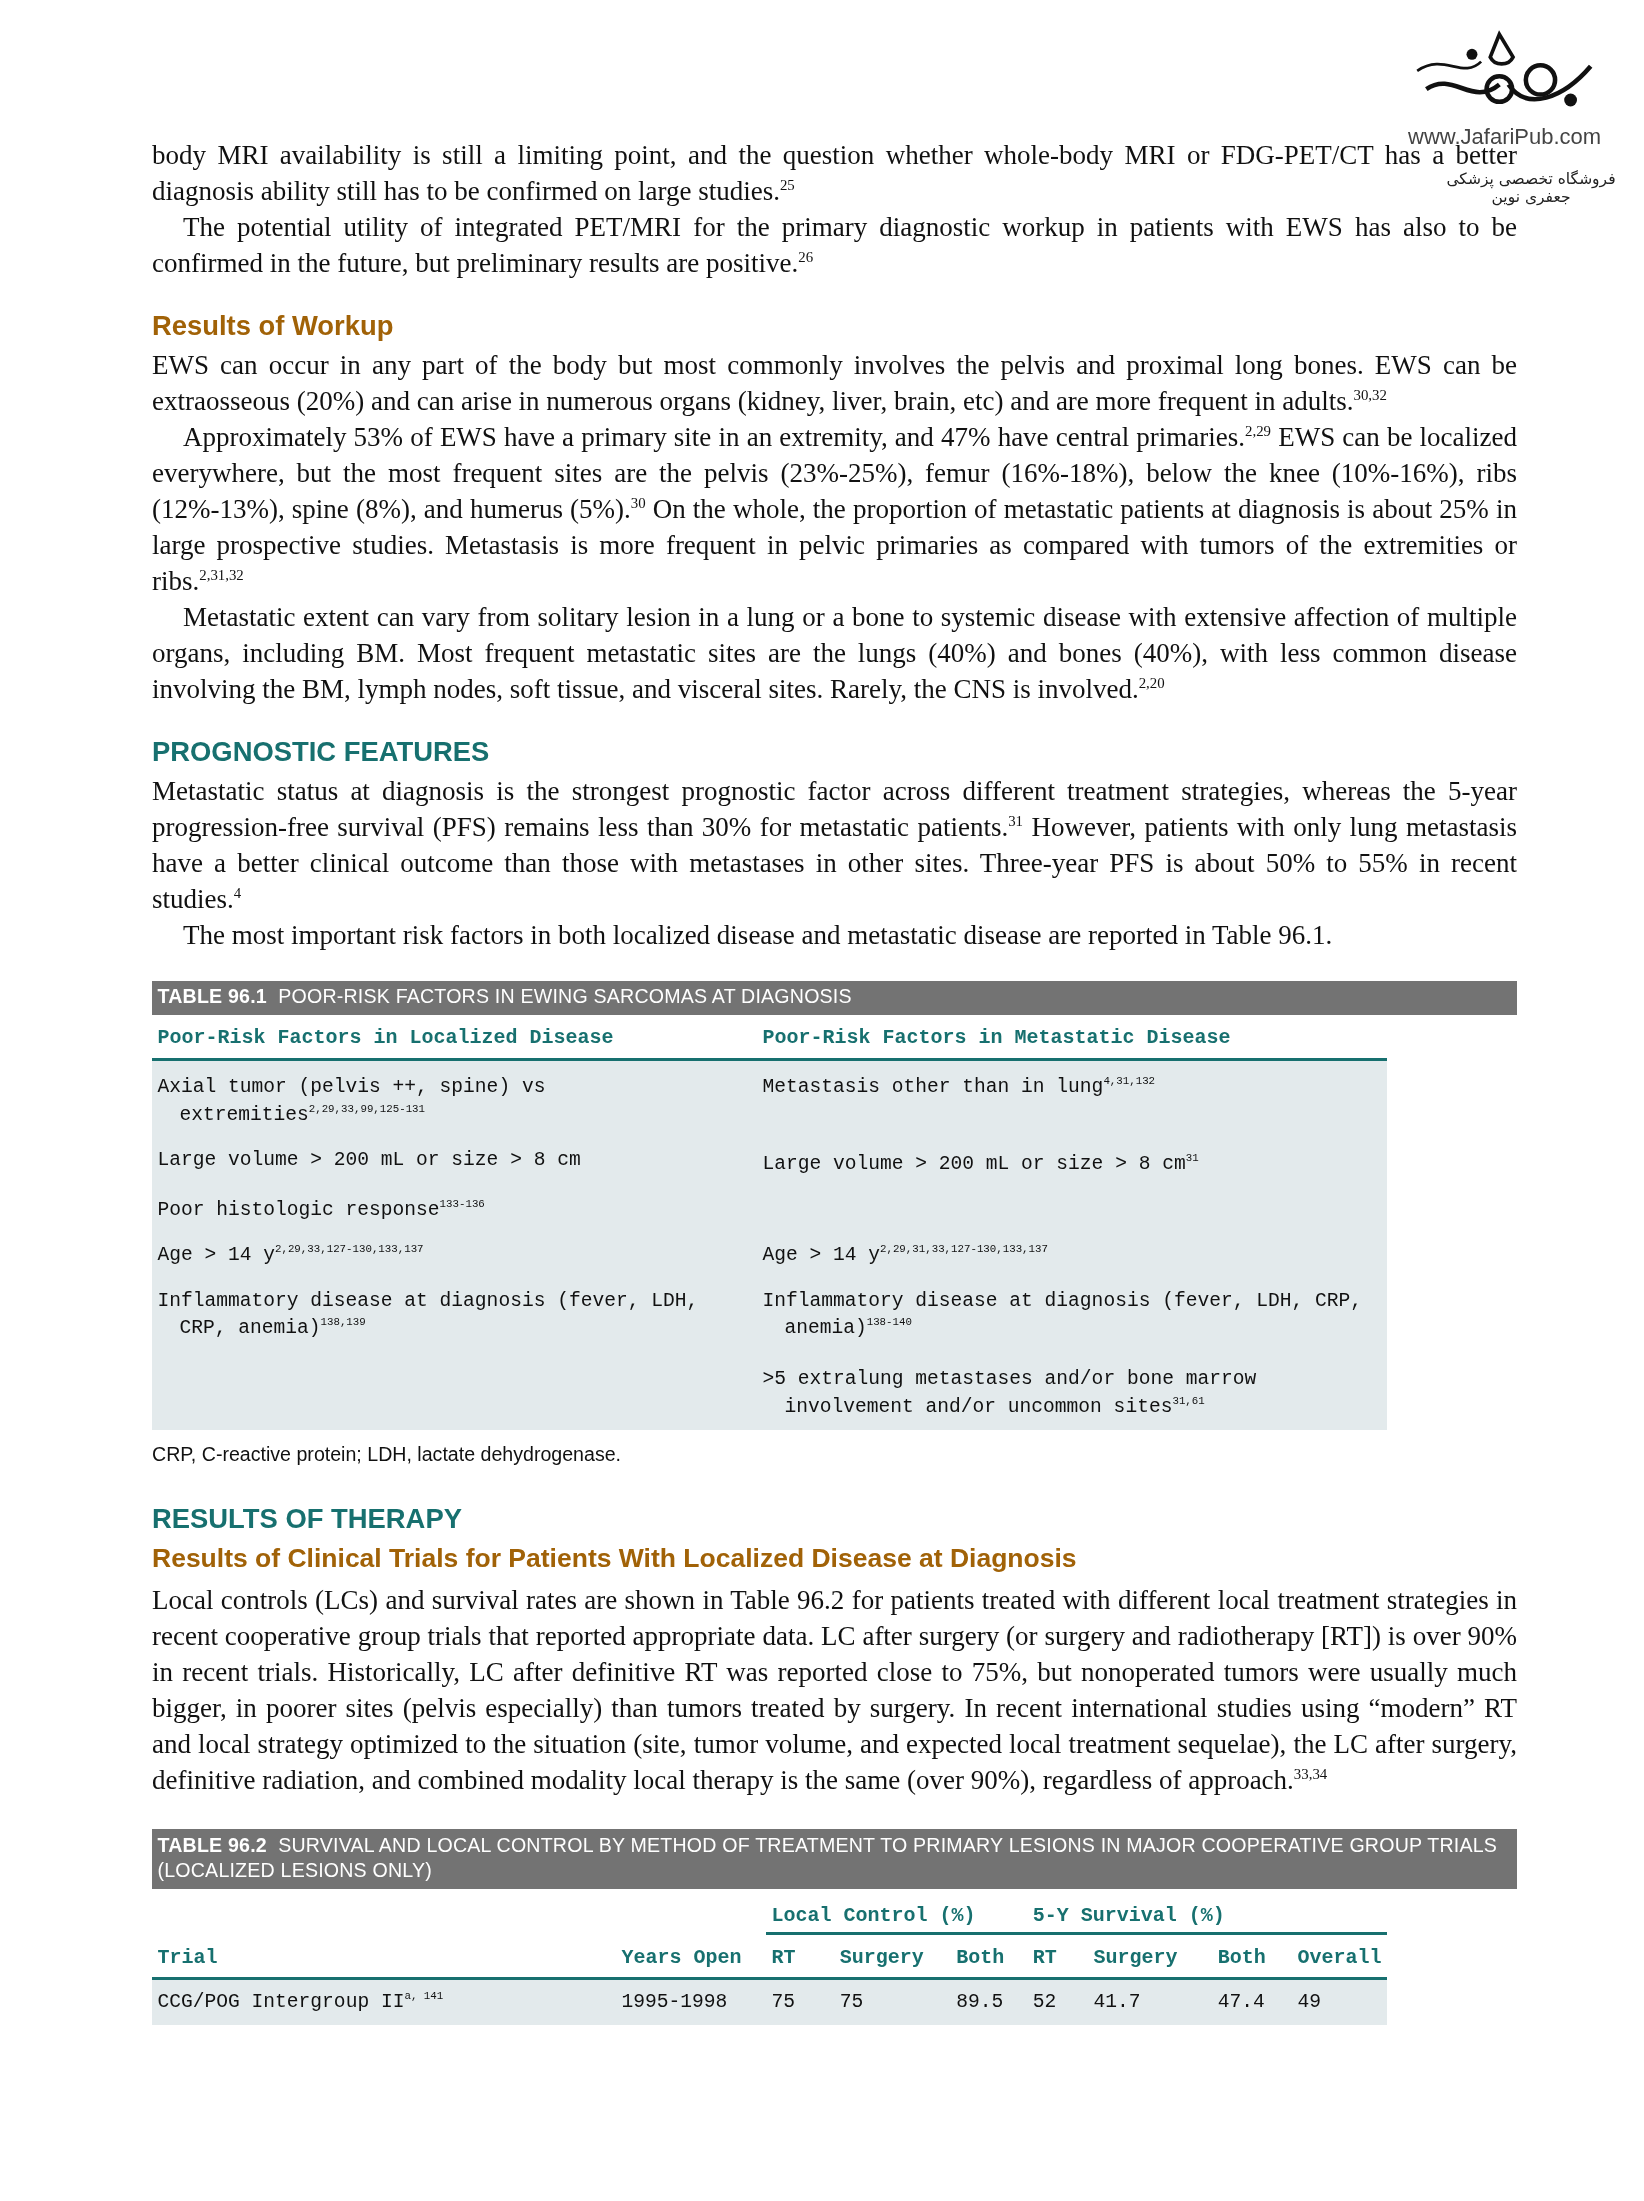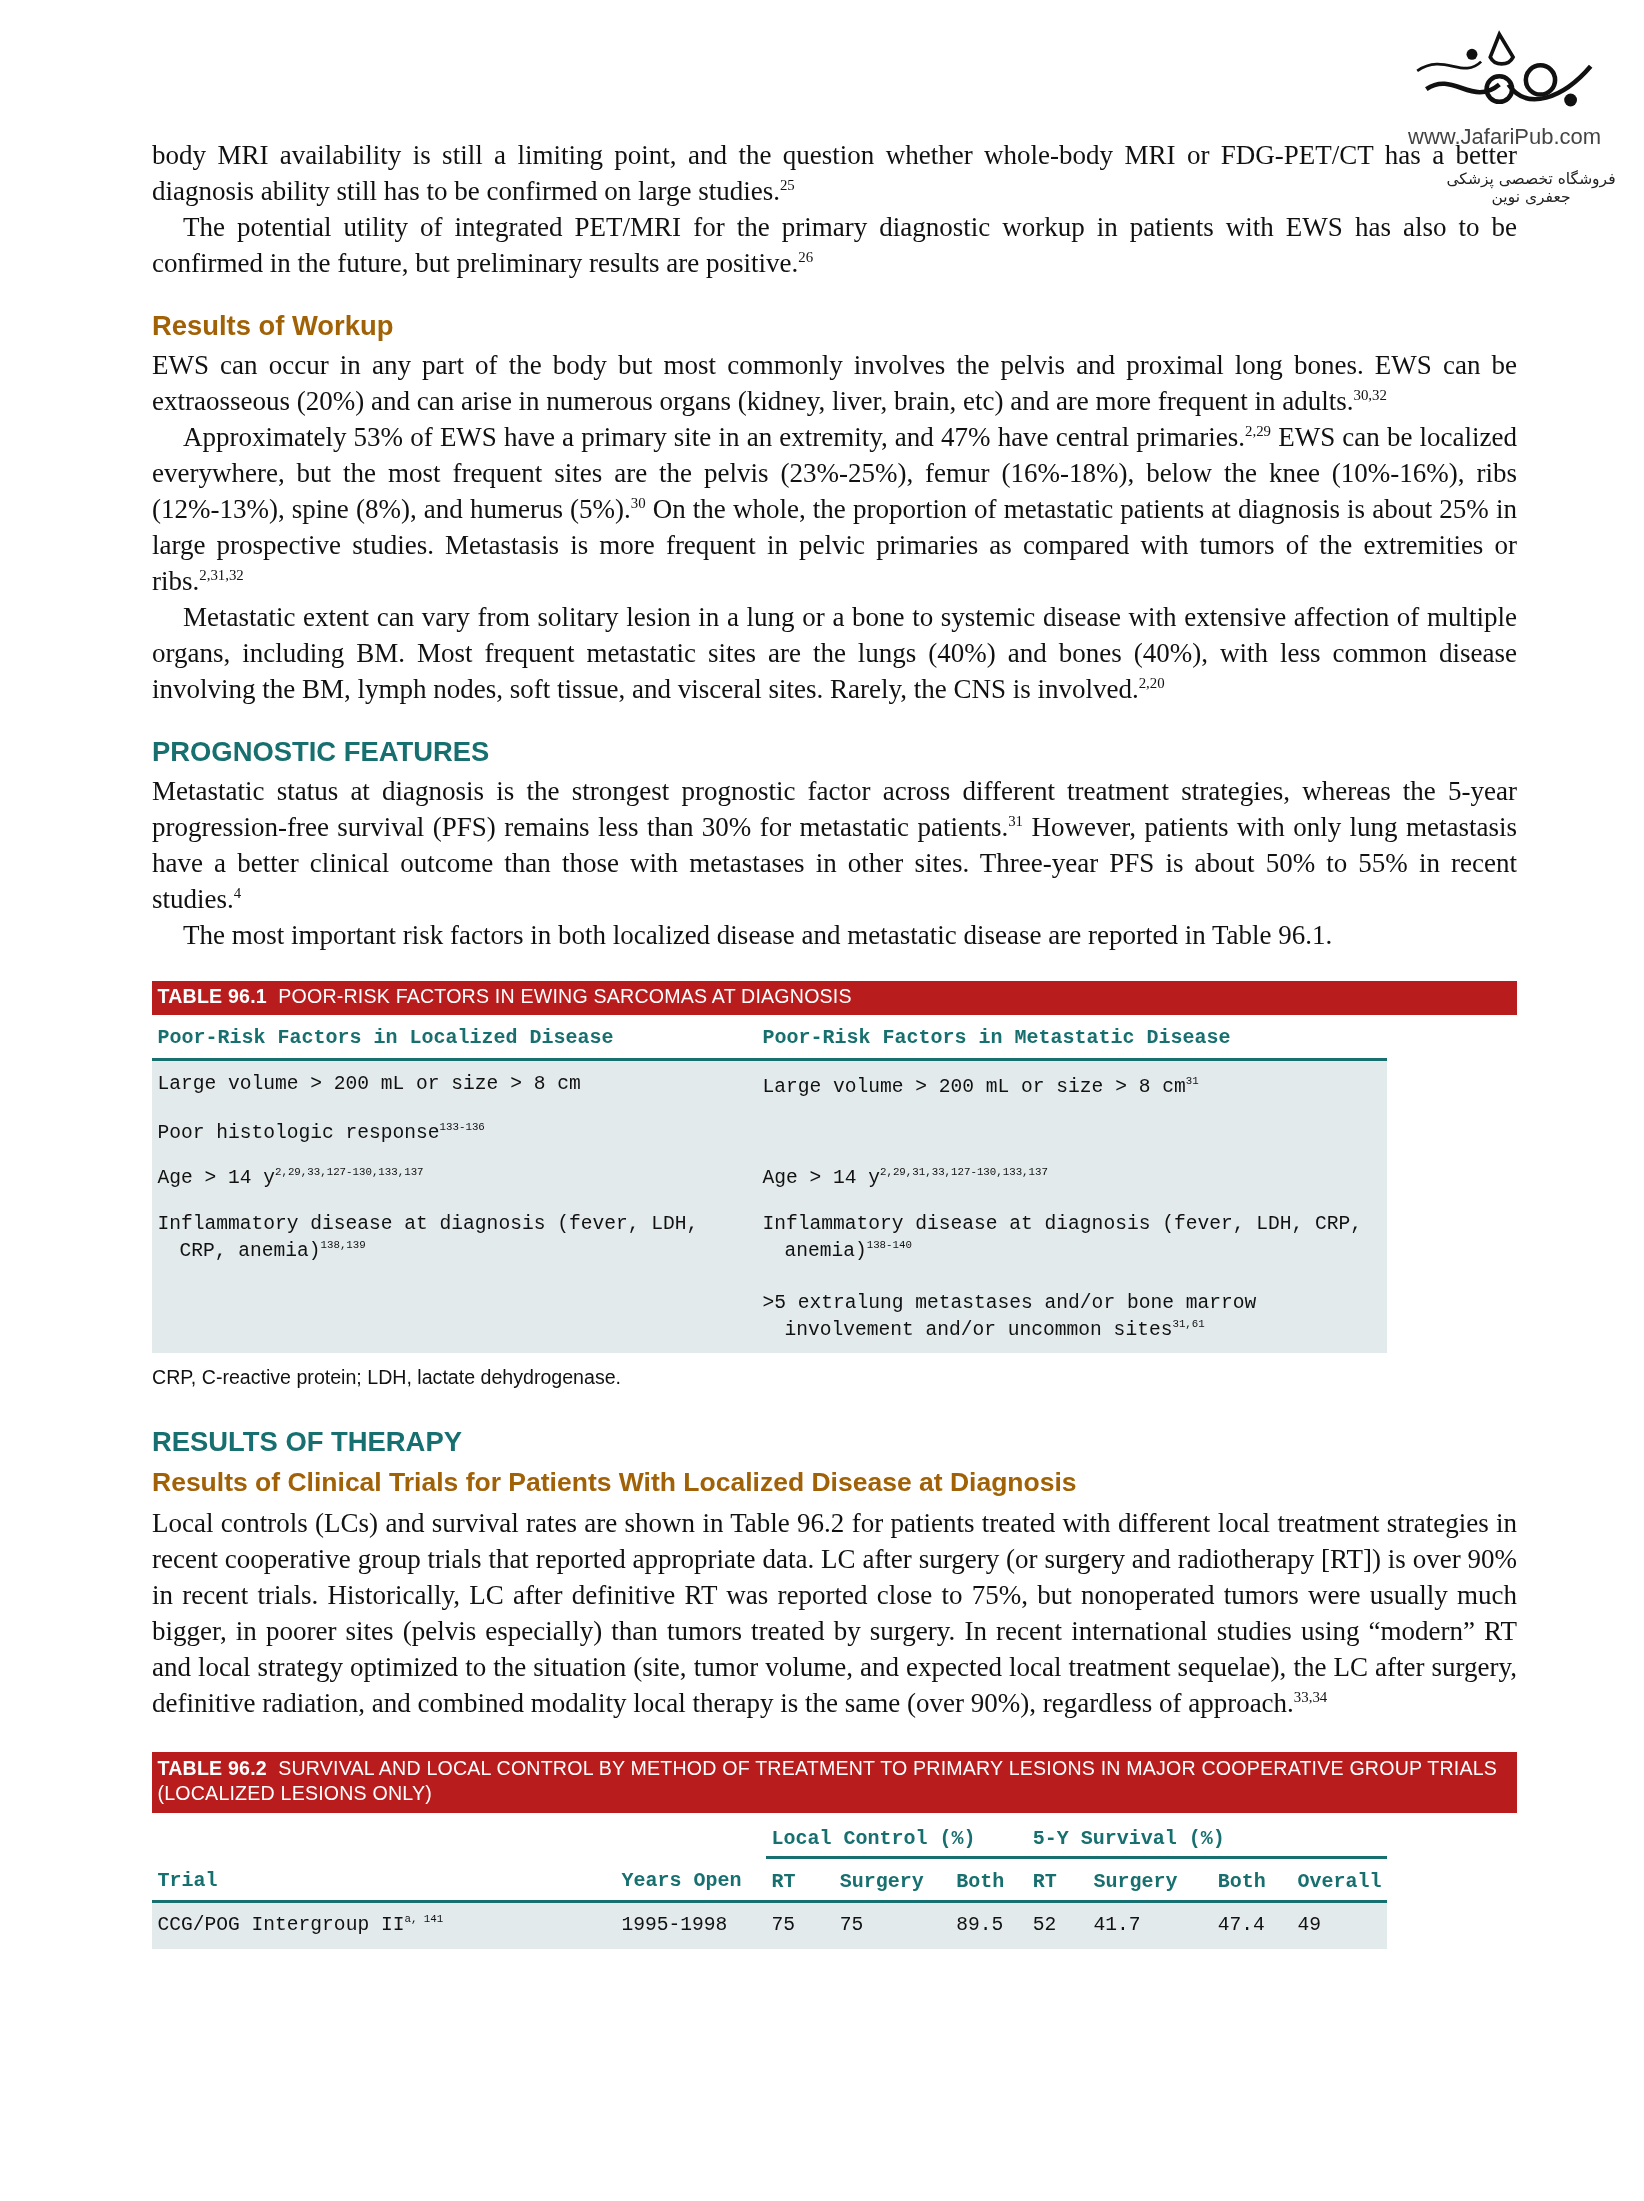--- a/index.html
+++ b/index.html
@@ -11,21 +11,21 @@
   sup { font-size: 0.55em; line-height: 0; vertical-align: super; }
   .h-blue { font-family: "Liberation Sans", "DejaVu Sans", sans-serif; font-weight: bold; color: #a16207; font-size: 27.4px; margin: 0; }
   .h-teal { font-family: "Liberation Sans", "DejaVu Sans", sans-serif; font-weight: bold; color: #17706f; font-size: 27.4px; margin: 0; }
   .sans { font-family: "Liberation Sans", "DejaVu Sans", sans-serif; }
 
   .watermark { position: absolute; left: 1371px; top: 16.4px; width: 265px; height: 174px; }
   .watermark .url { position: absolute; left: 37px; top: 108px; font-family: "Liberation Sans", sans-serif; font-size: 22px; color: #444; }
   .watermark .fa { position: absolute; left: 55px; top: 154px; font-family: "DejaVu Sans", sans-serif; font-size: 15.5px; color: #222; direction: rtl; text-align: center; }
 
   .tbl { width: 1235px; border-collapse: collapse; font-family: Liberation Mono, monospace; }
-  .tbl-title { background: #b91c1c; color: #fff; font-size: 19.6px; padding: 3.7px 5.5px 5.5px 5.5px; line-height: 25.6px; letter-spacing: 0.2px; }
+  .tbl-title { background: #737373; color: #fff; font-size: 19.6px; padding: 3.7px 5.5px 5.5px 5.5px; line-height: 25.6px; letter-spacing: 0.2px; }
   .tbl-title b { font-weight: bold; }
   .colhead { color: #17706f; font-weight: bold; font-size: 20px; }
   .tbody { background: #e3eaec; }
   .cell { font-size: 19.6px; color: #111; line-height: 27.4px; }
   .hang { padding-left: 22px; text-indent: -22px; }
 </style>
 </head>
 <body>
 
 <div class="watermark">
@@ -66,20 +66,24 @@
   <div style="margin-top:27.4px;">
     <div class="tbl-title sans"><b>TABLE 96.1</b>&nbsp; <span>POOR-RISK FACTORS IN EWING SARCOMAS AT DIAGNOSIS</span></div>
     <table class="tbl">
       <thead>
         <tr style="border-bottom:3.7px solid #17706f;">
           <th class="colhead" style="text-align:left;padding:11px 5.5px 9.1px 5.5px;width:594px;">Poor-Risk Factors in Localized Disease</th>
           <th class="colhead" style="text-align:left;padding:11px 5.5px 9.1px 5.5px;">Poor-Risk Factors in Metastatic Disease</th>
         </tr>
       </thead>
       <tbody class="tbody">
+        <tr>
+          <td class="cell hang" style="padding:12.8px 5.5px 9.1px 27.4px;vertical-align:top;"><span>Axial tumor (pelvis ++, spine) vs extremities</span><sup>2,29,33,99,125-131</sup></td>
+          <td class="cell hang" style="padding:12.8px 5.5px 9.1px 27.4px;vertical-align:top;"><span>Metastasis other than in lung</span><sup>4,31,132</sup></td>
+        </tr>
         <tr>
           <td class="cell hang" style="padding:9.1px 5.5px 9.1px 27.4px;vertical-align:top;"><span>Large volume &gt; 200 mL or size &gt; 8 cm</span><sup></sup></td>
           <td class="cell hang" style="padding:12.8px 5.5px 9.1px 27.4px;vertical-align:top;"><span>Large volume &gt; 200 mL or size &gt; 8 cm</span><sup>31</sup></td>
         </tr>
         <tr>
           <td class="cell hang" style="padding:9.1px 5.5px 9.1px 27.4px;vertical-align:top;"><span>Poor histologic response</span><sup>133-136</sup></td>
           <td class="cell hang" style="padding:9.1px 5.5px 9.1px 27.4px;vertical-align:top;"><span></span></td>
         </tr>
         <tr>
           <td class="cell hang" style="padding:9.1px 5.5px 9.1px 27.4px;vertical-align:top;"><span>Age &gt; 14 y</span><sup>2,29,33,127-130,133,137</sup></td>

